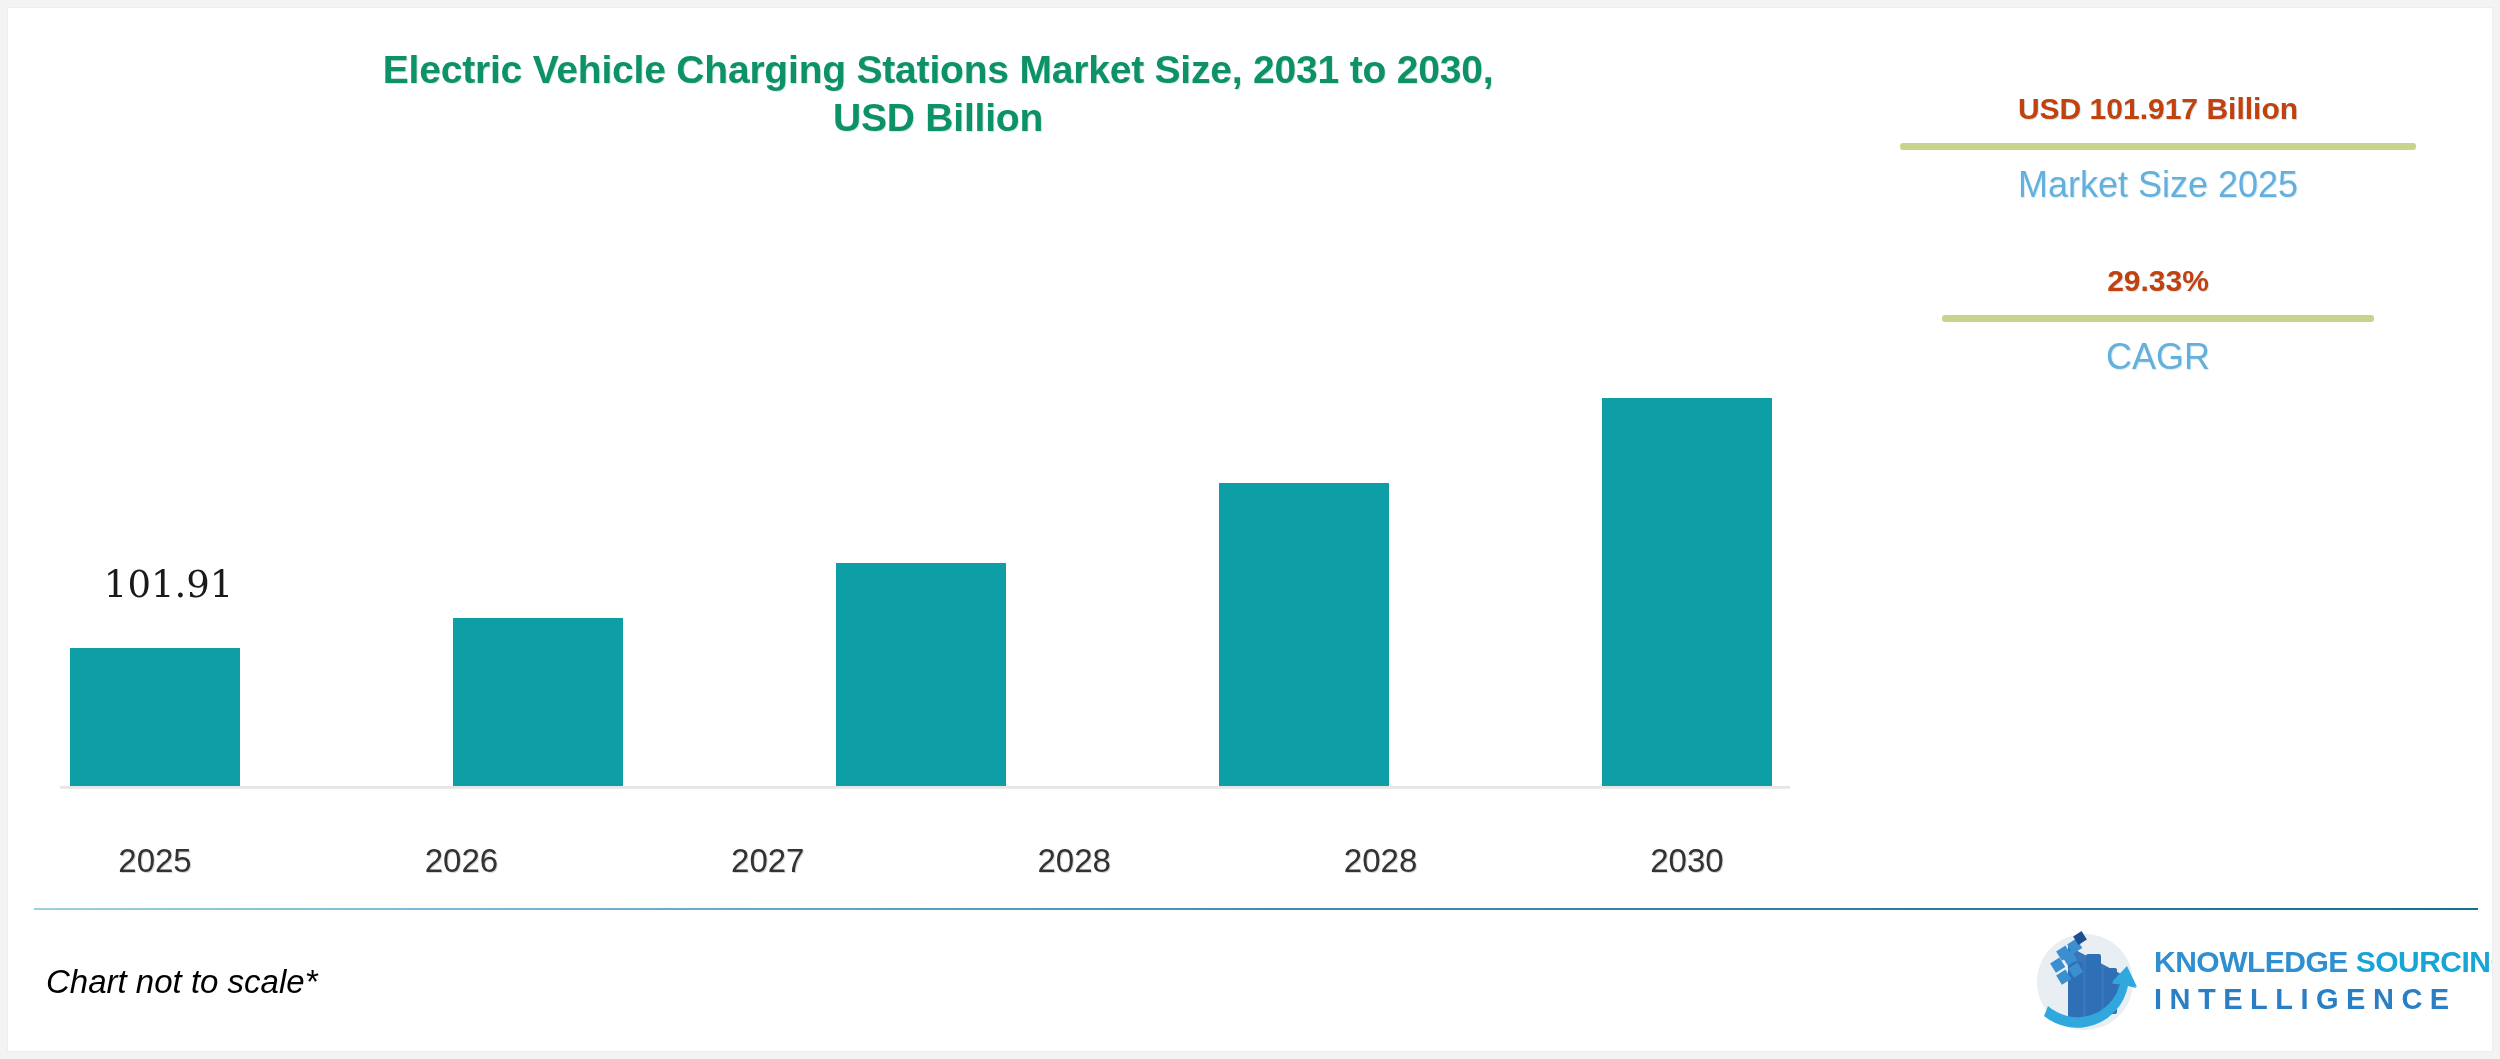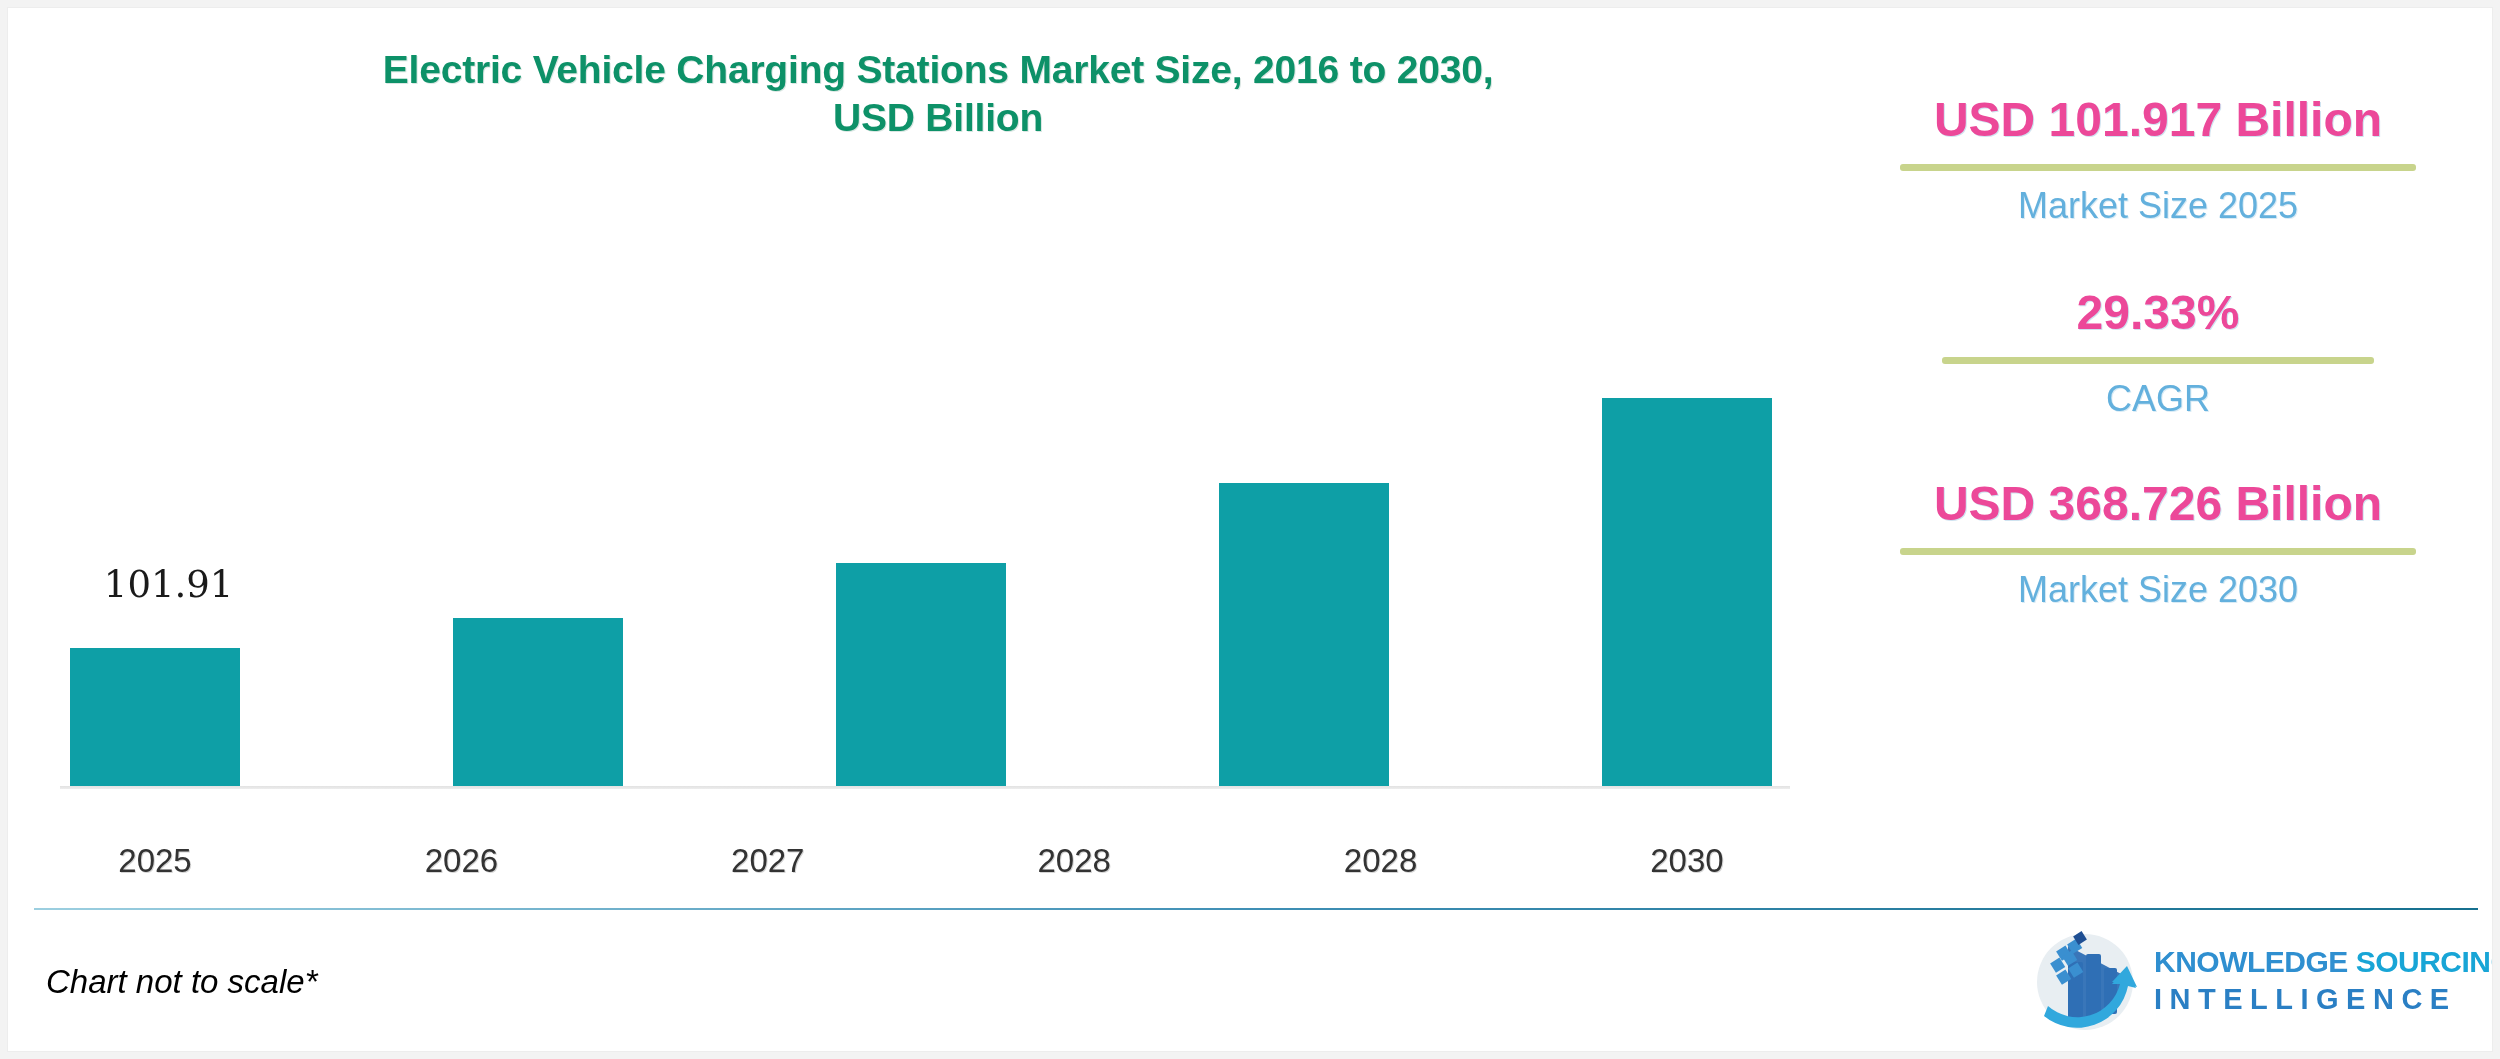--- a/index.html
+++ b/index.html
@@ -74,21 +74,21 @@
     text-shadow:1px 1px 0 rgba(150,150,150,.4);
   }
 
   
   .stats{
     position:absolute;left:1850px;top:84px;
     width:600px;
   }
   .stat{text-align:center;margin-bottom:38px;}
   .stat .value{
-    font-size:48px;font-weight:bold;color:#ec4899;
+    font-size:30px;font-weight:bold;color:#c2410c;
     text-shadow:1px 1px 0 rgba(160,200,225,.5);
     white-space:nowrap;
   }
   .stat .rule{
     height:7px;border-radius:3px;background:#c8d48c;
     margin:17px auto 14px auto;width:86%;
   }
   .stat .label{
     font-size:36px;font-weight:normal;color:#63b0dd;
     text-shadow:1px 1px 0 rgba(180,215,235,.5);
@@ -123,21 +123,21 @@
     font-size:29px;font-weight:bold;color:#2a7fc4;
     letter-spacing:7.5px;white-space:nowrap;margin-top:8px;
   }
 </style>
 </head>
 <body>
 
 <div class="canvas">
 
   <div class="title">
-    <span>Electric Vehicle Charging Stations Market Size, 2016 to 2030,</span>
+    <span>Electric Vehicle Charging Stations Market Size, 2031 to 2030,</span>
     <span class="l2">USD Billion</span>
   </div>
 
   <div class="chart">
     <div class="plot">
       <div class="bars">
 
         <div class="barwrap">
           <div class="vlabel" style="bottom:182px;left:58%;">101.91</div>
           <div class="bar" style="height:140px;"></div>
@@ -182,25 +182,20 @@
       <div class="rule"></div>
       <div class="label">Market Size 2025</div>
     </div>
 
     <div class="stat cagr" style="margin-top:58px;">
       <div class="value">29.33%</div>
       <div class="rule"></div>
       <div class="label">CAGR</div>
     </div>
 
-    <div class="stat" style="margin-top:56px;">
-      <div class="value">USD 368.726 Billion</div>
-      <div class="rule"></div>
-      <div class="label">Market Size 2030</div>
-    </div>
 
   </div>
 
   <div class="hr"></div>
 
   <div class="note">Chart not to scale*</div>
 
   <div class="logo">
     <div class="logo-mark">
       <svg viewBox="0 0 112 112" width="112" height="112">

